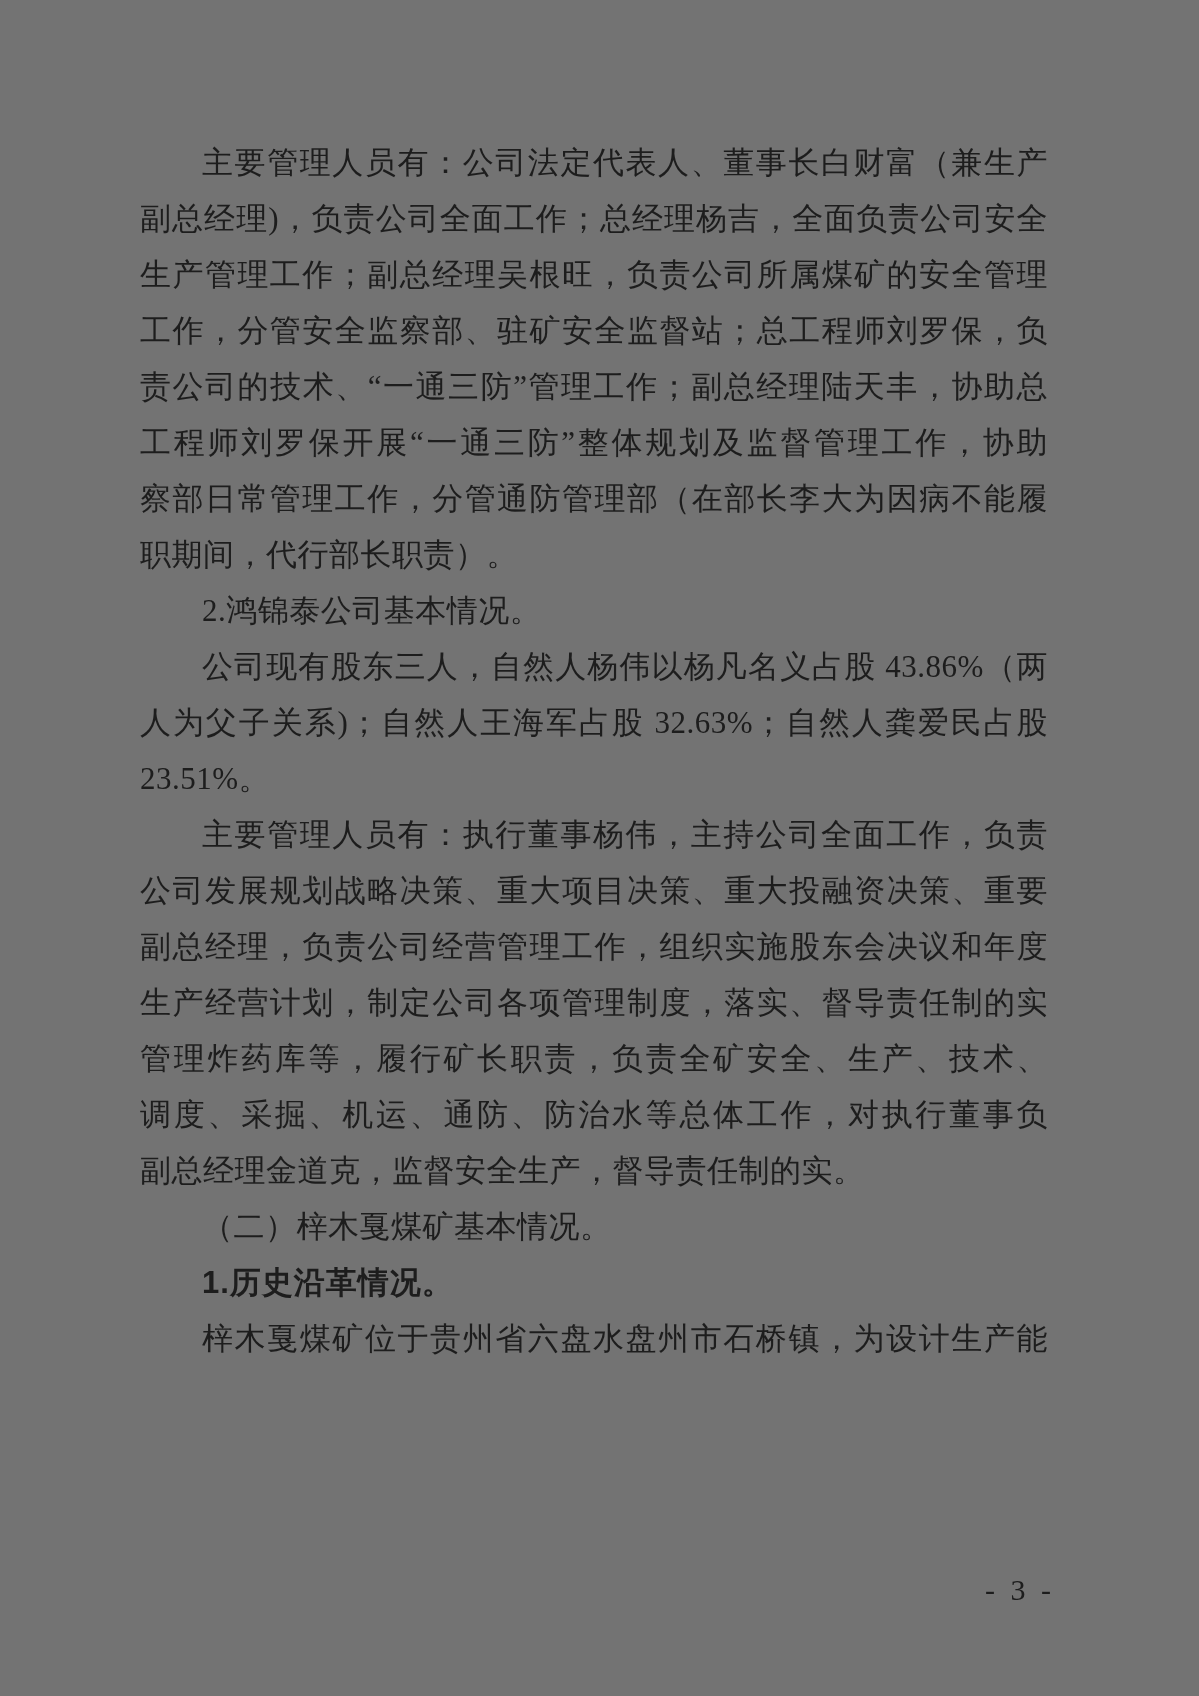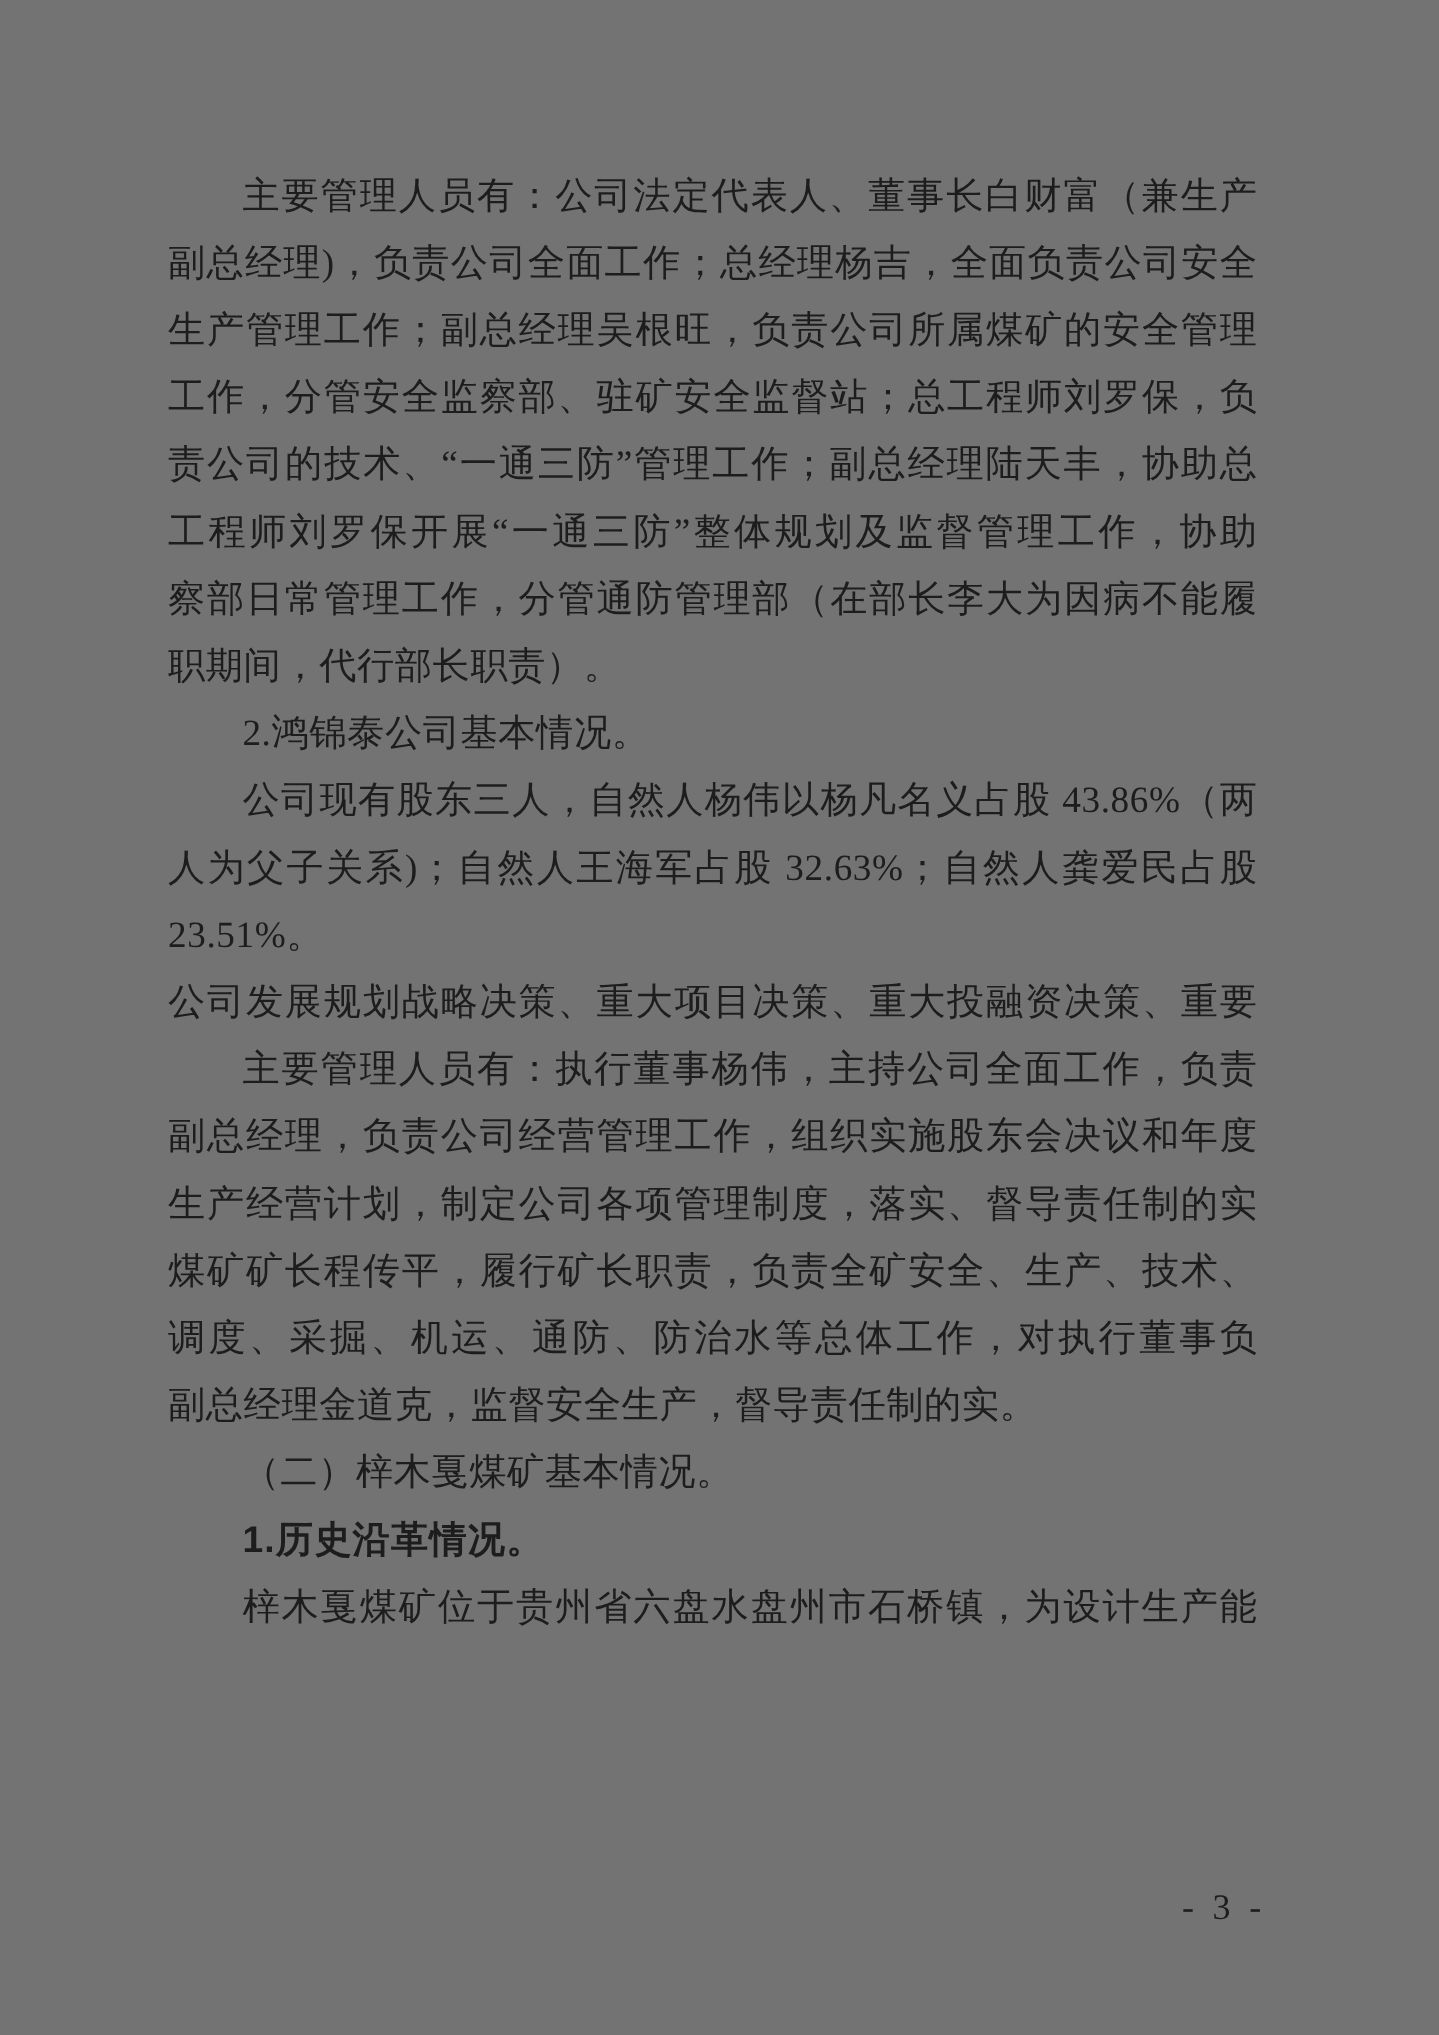--- a/index.html
+++ b/index.html
@@ -66,25 +66,25 @@
     <div class="line full">生产管理工作；副总经理吴根旺，负责公司所属煤矿的安全管理</div>
     <div class="line full">工作，分管安全监察部、驻矿安全监督站；总工程师刘罗保，负</div>
     <div class="line full">责公司的技术、“一通三防”管理工作；副总经理陆天丰，协助总</div>
     <div class="line full">工程师刘罗保开展“一通三防”整体规划及监督管理工作，协助</div>
     <div class="line full">察部日常管理工作，分管通防管理部（在部长李大为因病不能履</div>
     <div class="line">职期间，代行部长职责）。</div>
     <div class="line indent">2.鸿锦泰公司基本情况。</div>
     <div class="line indent full">公司现有股东三人，自然人杨伟以杨凡名义占股 43.86%（两</div>
     <div class="line full">人为父子关系)；自然人王海军占股 32.63%；自然人龚爱民占股</div>
     <div class="line">23.51%。</div>
+    <div class="line indent full">主要管理人员有：执行董事杨伟，主持公司全面工作，负责</div>
     <div class="line full">公司发展规划战略决策、重大项目决策、重大投融资决策、重要</div>
-    <div class="line indent full">主要管理人员有：执行董事杨伟，主持公司全面工作，负责</div>
     <div class="line full">副总经理，负责公司经营管理工作，组织实施股东会决议和年度</div>
     <div class="line full">生产经营计划，制定公司各项管理制度，落实、督导责任制的实</div>
-    <div class="line full">煤矿矿长程传平，履行矿长职责，负责全矿安全、生产、技术、</div>
+    <div class="line full">管理炸药库等，履行矿长职责，负责全矿安全、生产、技术、</div>
     <div class="line full">调度、采掘、机运、通防、防治水等总体工作，对执行董事负责；</div>
     <div class="line">副总经理金道克，监督安全生产，督导责任制的实。</div>
     <div class="line indent kaiti">（二）梓木戛煤矿基本情况。</div>
     <div class="line indent bold-heading">1.历史沿革情况。</div>
     <div class="line indent full">梓木戛煤矿位于贵州省六盘水盘州市石桥镇，为设计生产能</div>
   </div>
   <div class="footer">- 3 -</div>
 </div>
 
 </body></html>

